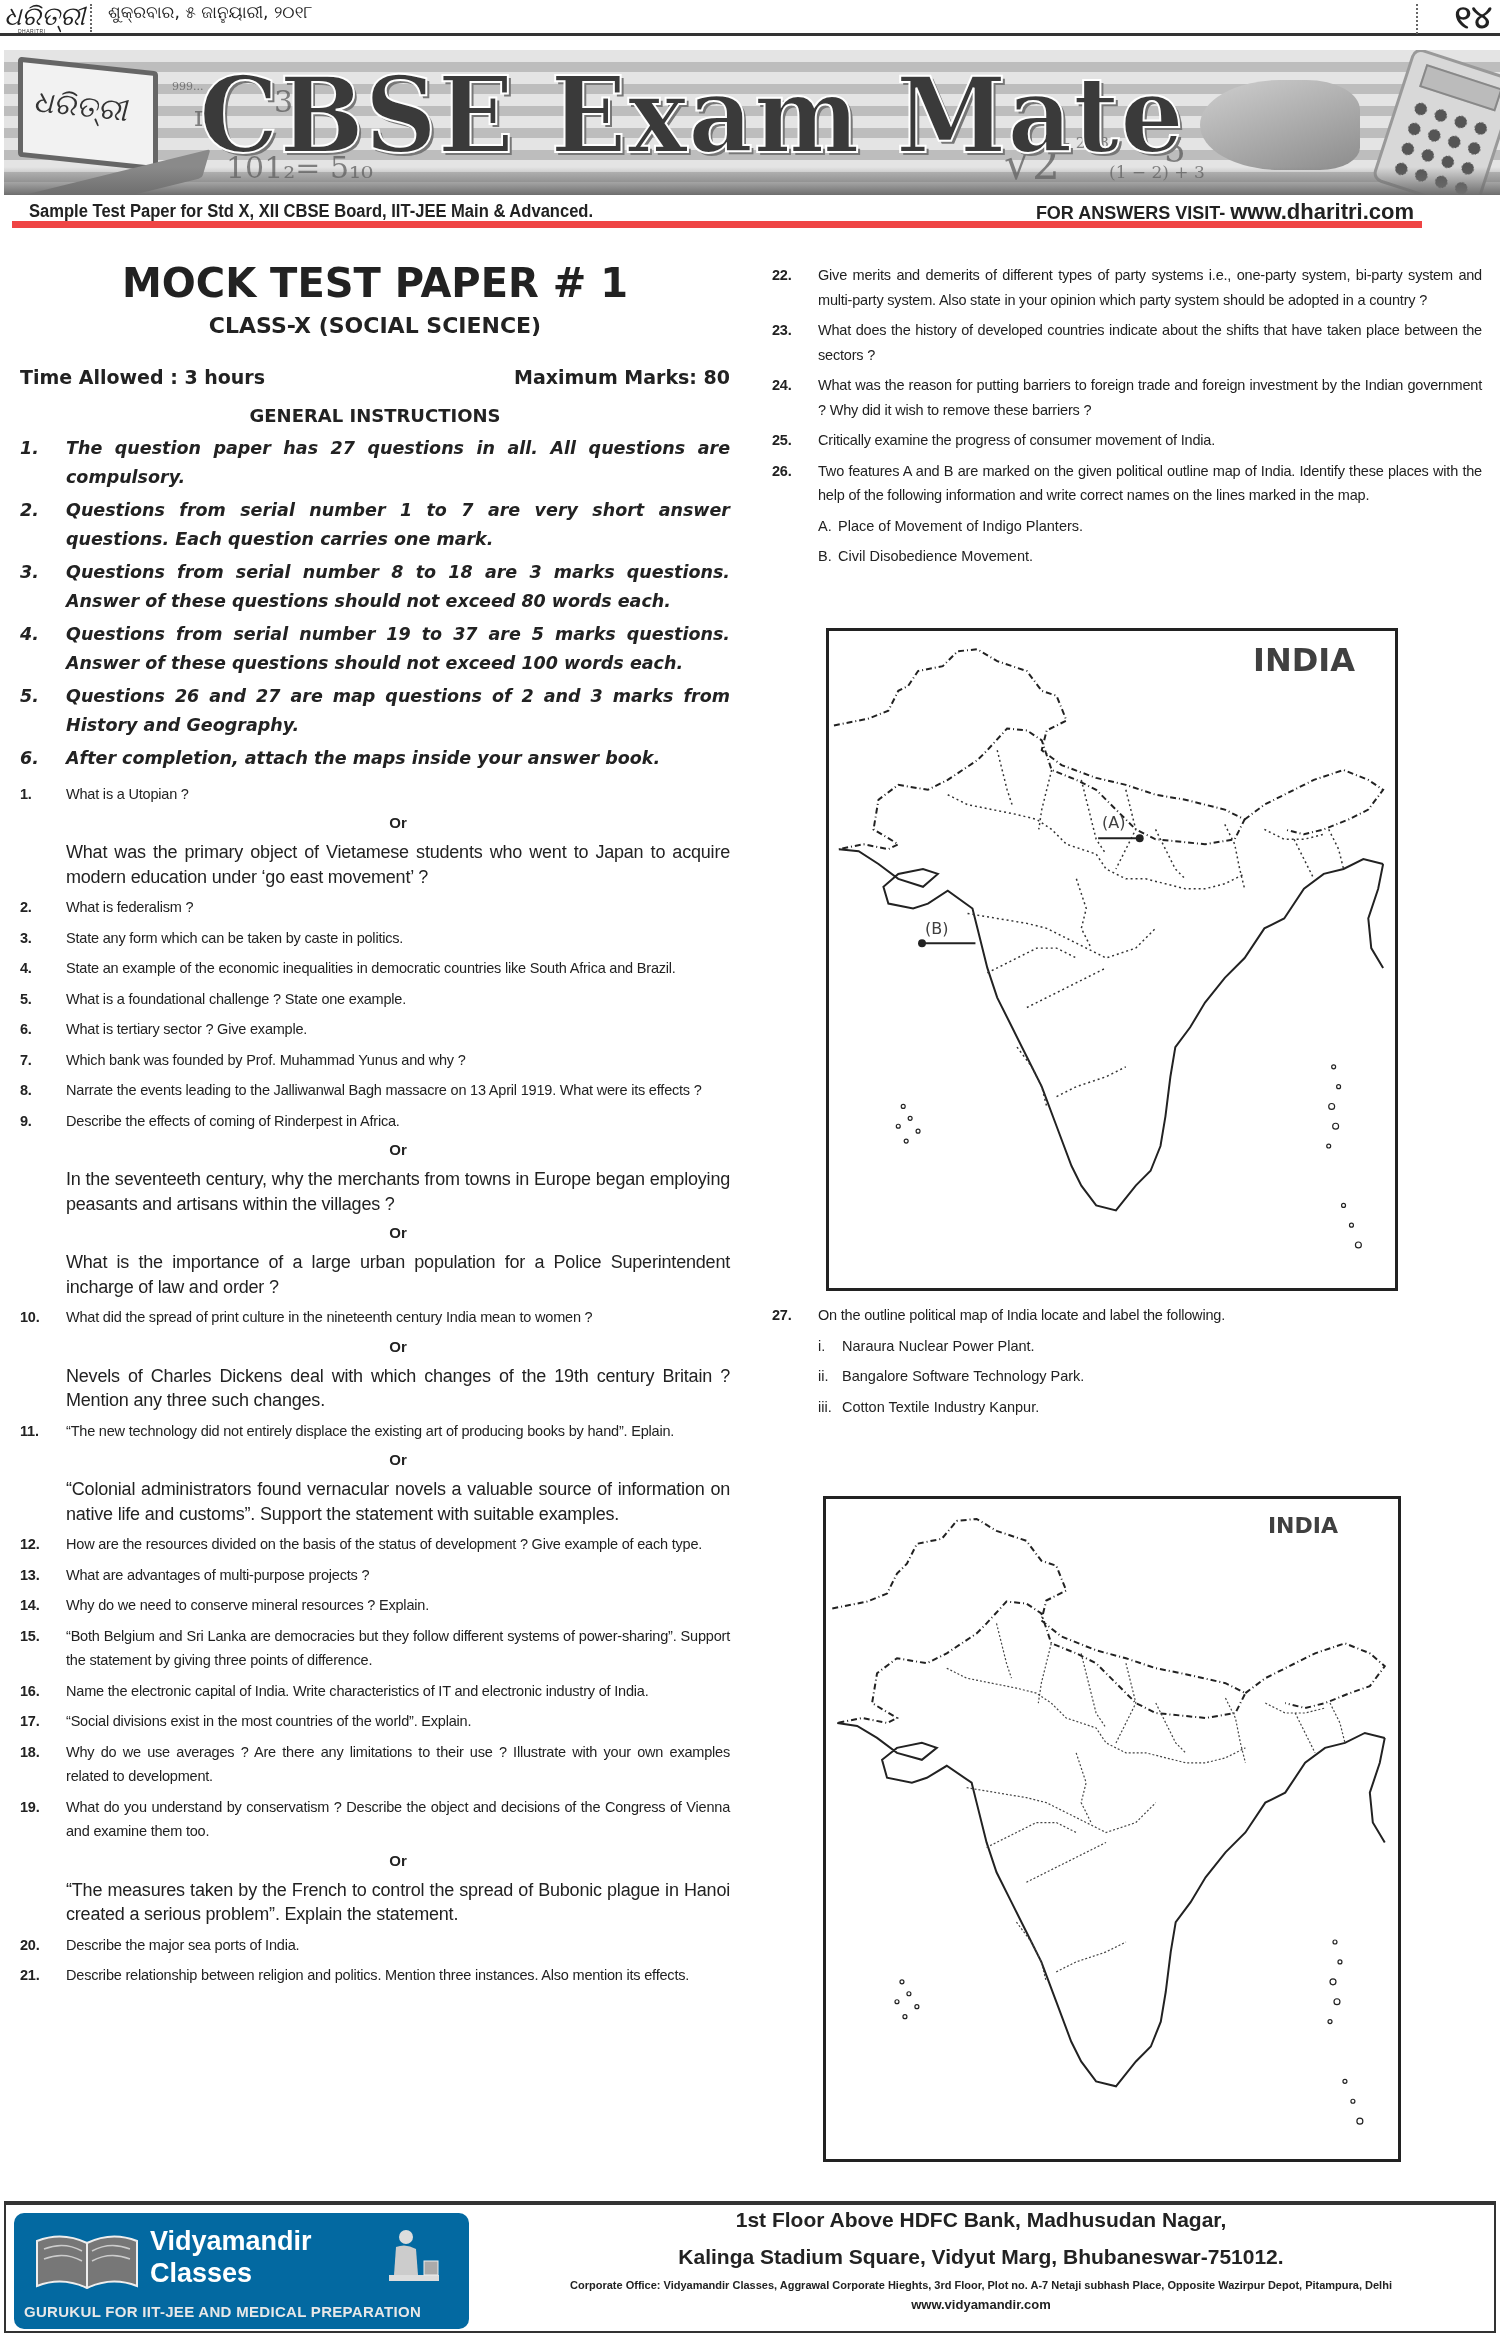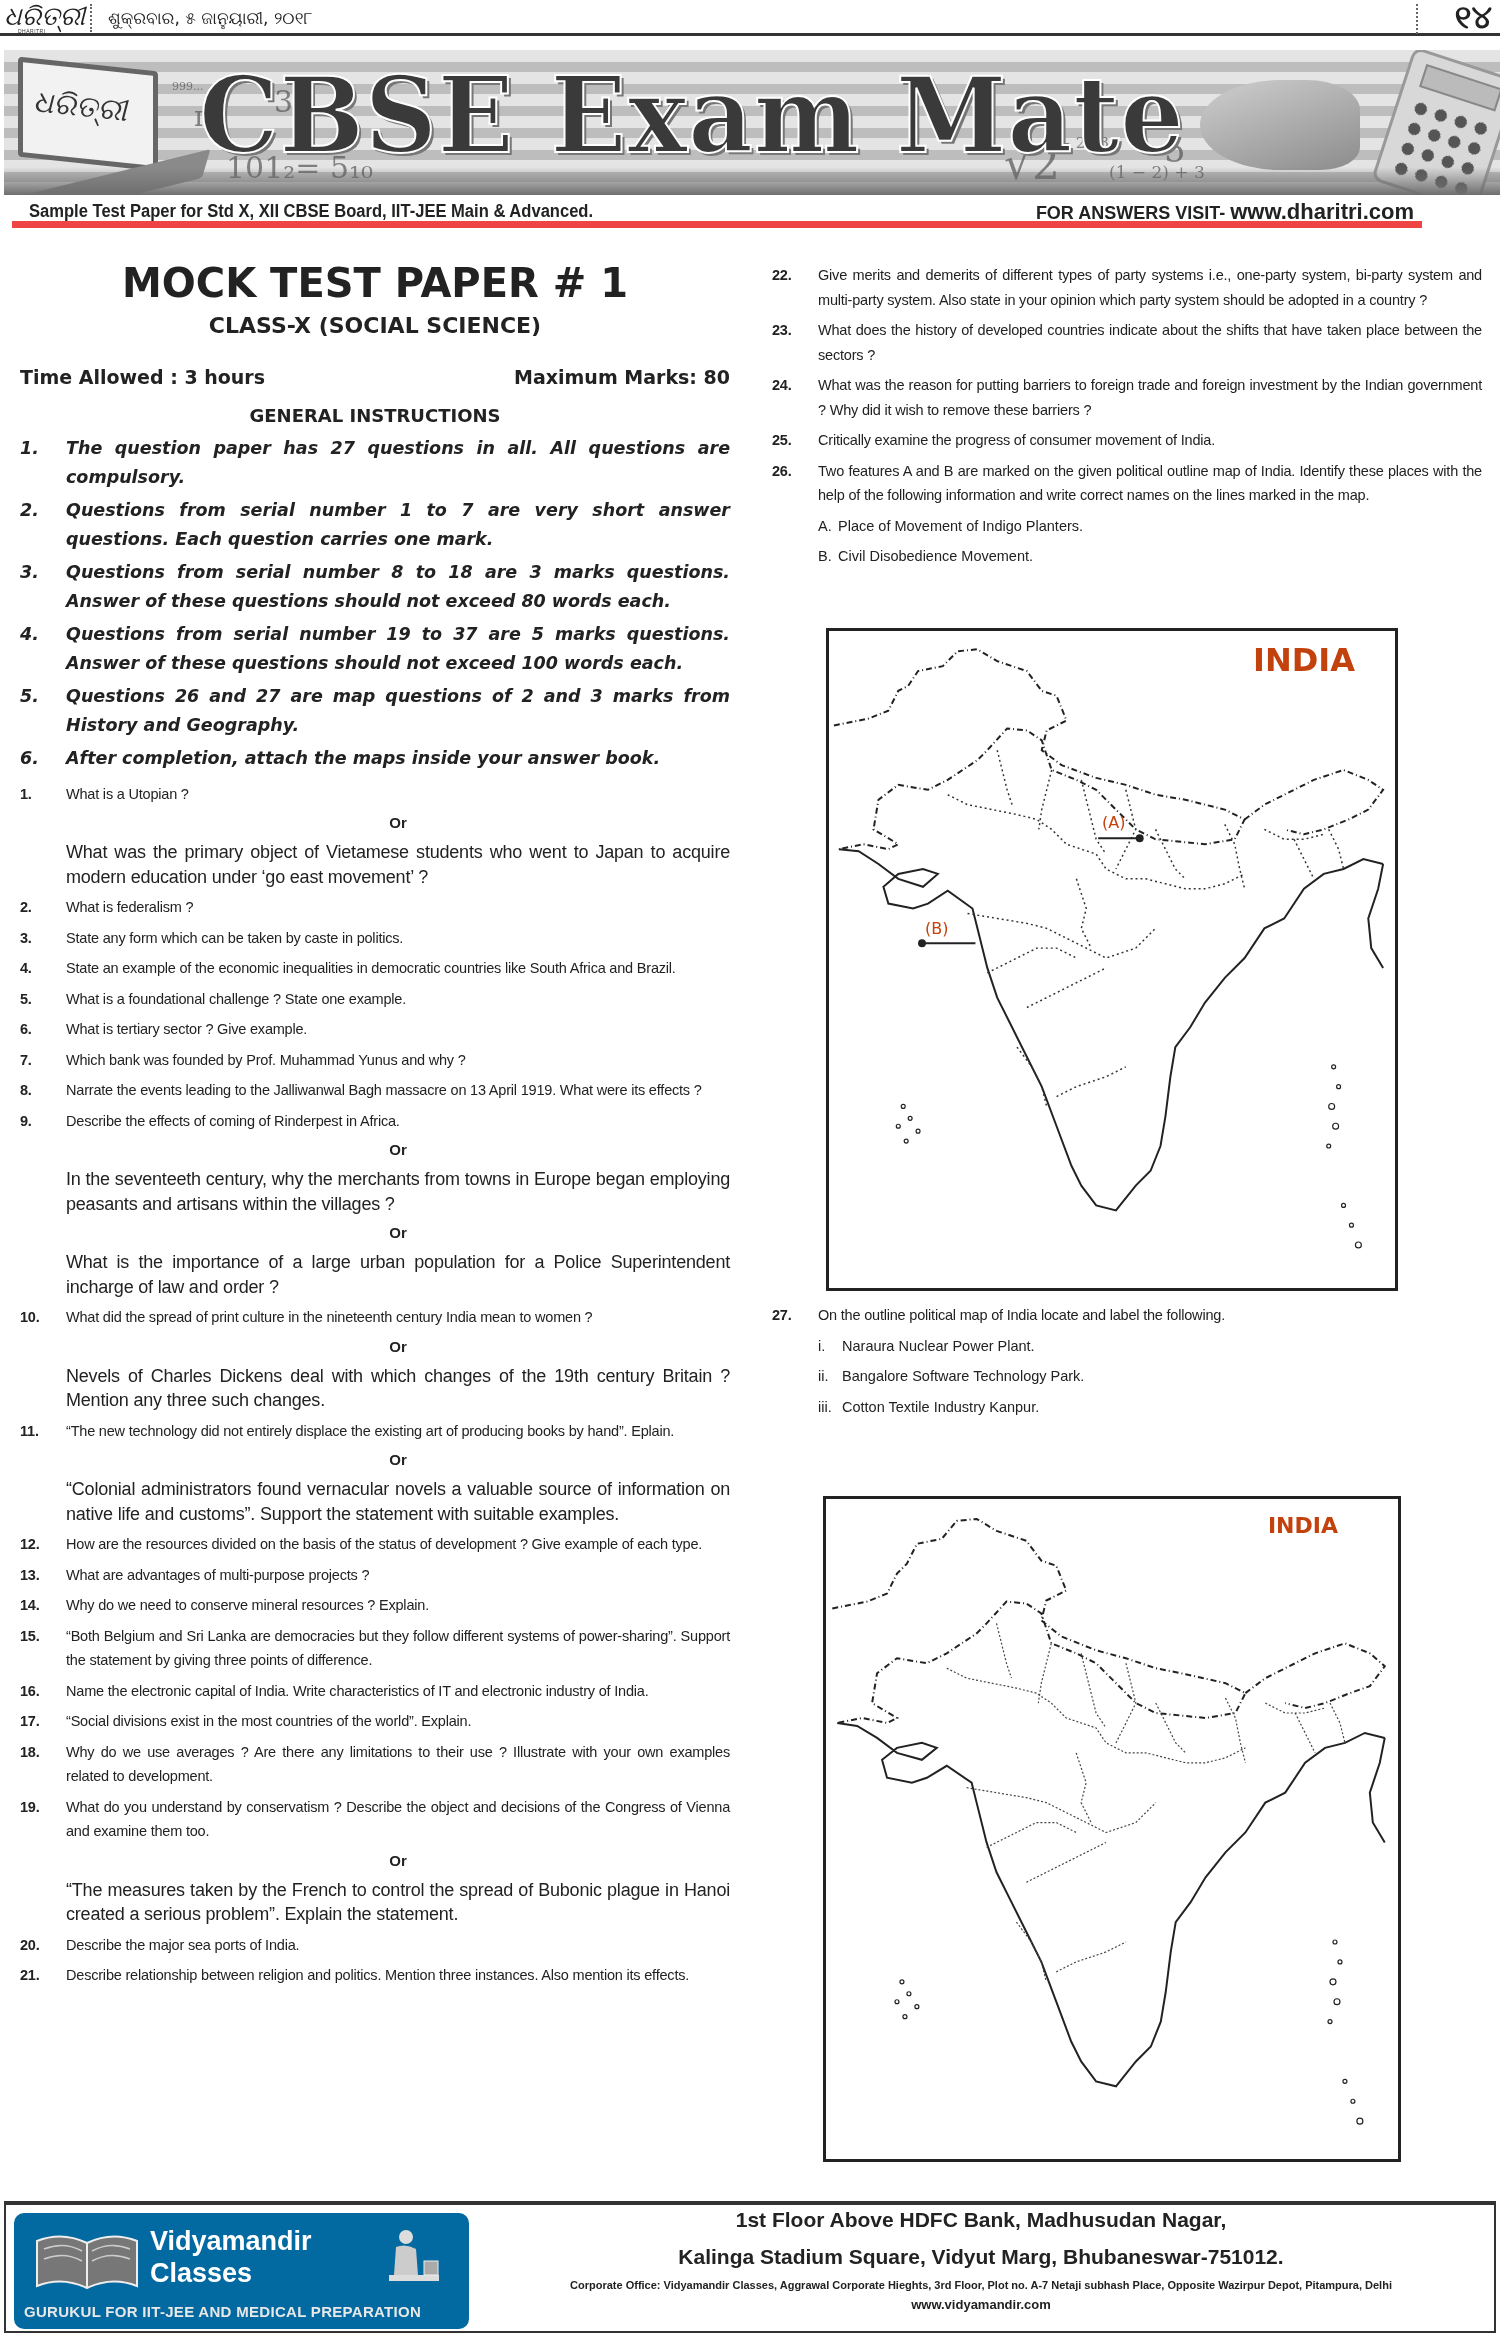--- a/index.html
+++ b/index.html
@@ -4,21 +4,21 @@
 <style>
   * { box-sizing: border-box; margin: 0; padding: 0; }
   html, body { width: 1500px; height: 2336px; background: #fff; overflow: hidden; }
   body { position: relative; font-family: "Liberation Sans", sans-serif; color: #222; }
 
   
   .masthead { position: absolute; left: 0; top: 0; width: 1500px; height: 36px; border-bottom: 3px solid #333; }
   .mh-logo { position: absolute; left: 4px; top: 2px; font-family: "DejaVu Serif", serif; font-style: italic; font-size: 26px; color: #222; line-height: 28px; }
   .mh-logo-sub { position: absolute; left: 18px; top: 28px; font-size: 5px; color: #333; letter-spacing: 0.5px; }
   .mh-sep { position: absolute; left: 90px; top: 4px; height: 28px; border-left: 2px dotted #666; }
-  .mh-date { position: absolute; left: 108px; top: 8px; font-size: 17px; color: #222; font-family: "DejaVu Sans", sans-serif; }
+  .mh-date { position: absolute; left: 108px; top: 2px; font-size: 17px; color: #222; font-family: "DejaVu Sans", sans-serif; }
   .mh-sep2 { position: absolute; left: 1416px; top: 4px; height: 30px; border-left: 2px dotted #666; }
   .mh-page { position: absolute; right: 8px; top: -2px; font-size: 32px; font-weight: bold; color: #222; font-family: "DejaVu Sans", sans-serif; }
 
   
   .banner { position: absolute; left: 4px; top: 50px; width: 1496px; height: 145px; overflow: hidden;
     background: repeating-linear-gradient(180deg, #e4e4e4 0px, #e4e4e4 12px, #bdbdbd 12px, #bdbdbd 22px); }
   .banner-shade { position: absolute; left: 0; bottom: 0; width: 100%; height: 28px; background: linear-gradient(180deg, rgba(120,120,120,0) 0%, #6e6e6e 100%); }
   .laptop { position: absolute; left: 14px; top: 14px; width: 140px; height: 100px; border: 5px solid #666; border-radius: 4px; background: #f2f2f2; transform: skewY(6deg); }
   .laptop-logo { position: absolute; left: 10px; top: 20px; font-family: "DejaVu Serif", serif; font-style: italic; font-size: 30px; color: #333; }
   .laptop-base { position: absolute; left: 22px; top: 122px; width: 170px; height: 30px; background: #8a8a8a; transform: skewX(-30deg) rotate(-16deg); border-radius: 3px; }
@@ -53,21 +53,21 @@
   .or { text-align: center; font-weight: bold; font-size: 15px; line-height: 22px; margin: 2px 0 6px 46px; }
   .alt { margin-left: 46px; font-size: 18px; line-height: 24.5px; margin-bottom: 6px; text-align: justify; letter-spacing: -0.2px; }
 
   
   .right { position: absolute; left: 772px; top: 263px; width: 710px; }
   .sub-item { margin-left: 46px; font-size: 14.5px; line-height: 24.5px; margin-bottom: 6px; }
   .sub-item .lbl { display: inline-block; width: 16px; }
 
   .map { position: absolute; border: 3px solid #222; background: #fff; }
   .map svg { width: 100%; height: 100%; display: block; }
-  .map-title { position: absolute; font-family: "DejaVu Sans", sans-serif; font-weight: bold; color: #c2410c; }
+  .map-title { position: absolute; font-family: "DejaVu Sans", sans-serif; font-weight: bold; color: #404040; }
 
   .q27 { position: absolute; left: 772px; top: 1303px; width: 710px; }
 
   
   .footer { position: absolute; left: 4px; top: 2201px; width: 1492px; height: 132px; border: 2px solid #333; border-top-width: 4px; }
   .vm-logo { position: absolute; left: 8px; top: 8px; width: 455px; height: 116px; background: #0369a1; border-radius: 10px; color: #fff; }
   .vm-book { position: absolute; left: 18px; top: 18px; width: 110px; height: 60px; }
   .vm-name { position: absolute; left: 136px; top: 12px; font-size: 27px; font-weight: bold; line-height: 32px; color: #fff; }
   .vm-tag { position: absolute; left: 10px; top: 90px; font-size: 15px; font-weight: bold; color: #e8e8e8; letter-spacing: 0.3px; }
   .vm-person { position: absolute; left: 370px; top: 14px; width: 60px; height: 70px; }

